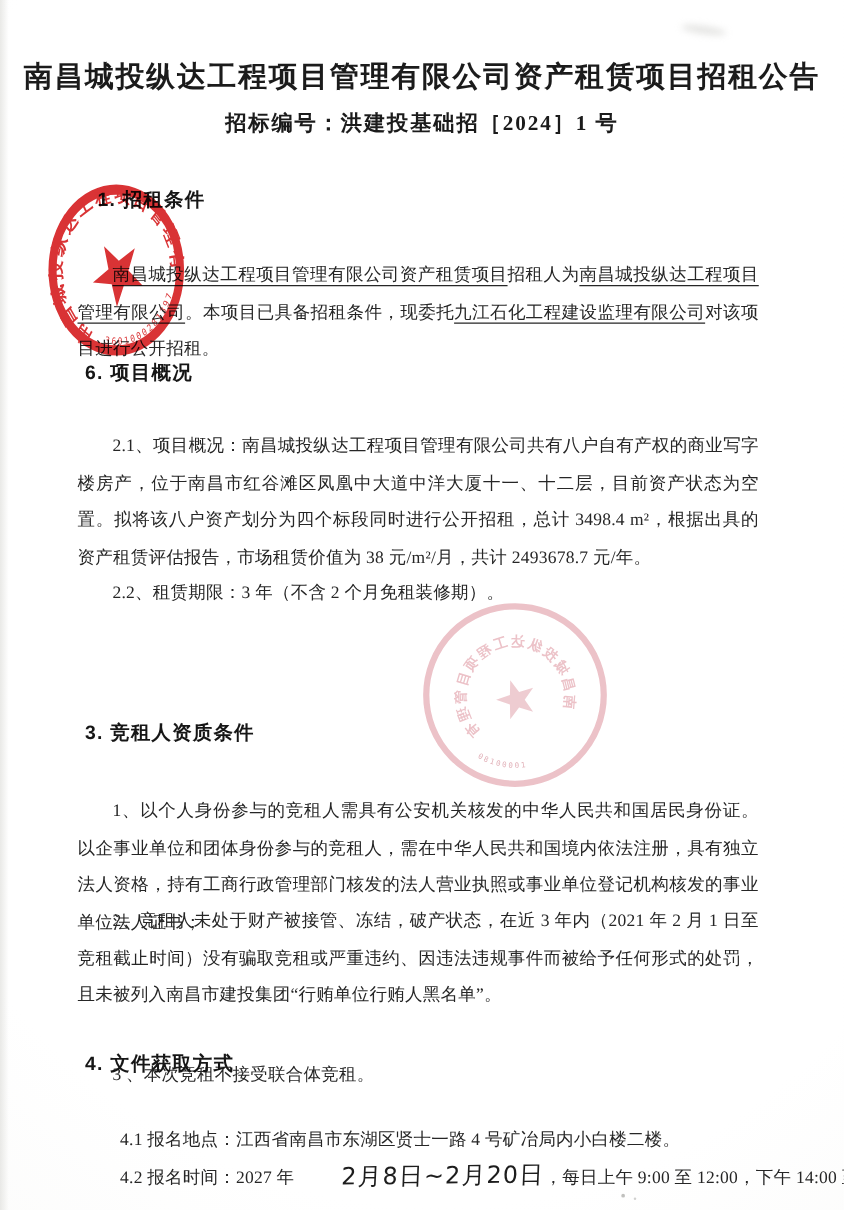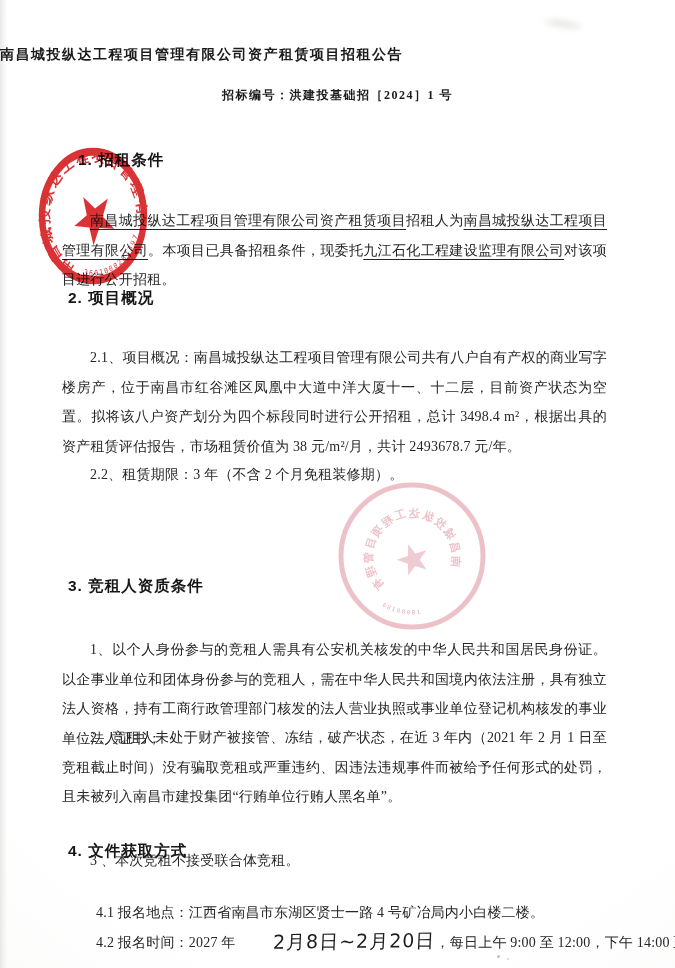--- a/index.html
+++ b/index.html
@@ -16,26 +16,26 @@
   
   .edge-left{position:absolute;left:0;top:0;width:7px;height:100%;
     background:linear-gradient(90deg,#e2e2df,rgba(255,255,255,0));opacity:.75;}
   .smudge-tr{position:absolute;left:545px;top:21px;width:36px;height:6px;
     background:#c7c7c3;border-radius:50%;filter:blur(3px);opacity:.5;transform:rotate(8deg);}
   .speck{position:absolute;background:#8f8f8b;border-radius:50%;filter:blur(.5px);}
   .speck.s1{left:497px;top:955px;width:3px;height:3px;opacity:.55;}
   .speck.s2{left:507px;top:958px;width:2px;height:2px;opacity:.4;}
 
   .doc-title{
-    position:absolute;top:46px;left:0;width:675px;text-align:left;
-    font-size:14px;font-weight:700;letter-spacing:1.5px;color:#1b1b1b;
+    position:absolute;top:46px;left:0;width:675px;text-align:center;
+    font-size:23px;font-weight:700;letter-spacing:1.5px;color:#1b1b1b;
   }
   .doc-subtitle{
     position:absolute;top:87px;left:0;width:675px;text-align:center;
-    font-size:12px;font-weight:700;letter-spacing:1.5px;color:#1b1b1b;
+    font-size:17px;font-weight:700;letter-spacing:1.5px;color:#1b1b1b;
   }
   .sec-h{
     position:absolute;left:68px;
     font-family:"Liberation Sans", sans-serif;
     font-weight:700;font-size:15.5px;color:#161616;letter-spacing:1px;white-space:nowrap;
   }
   .sec-h.h1{left:78px;top:150px;}
   .sec-h.h2{top:288px;}
   .sec-h.h3{top:576px;}
   .sec-h.h4{top:841px;}
@@ -80,21 +80,21 @@
   <div class="speck s1"></div>
   <div class="speck s2"></div>
 
   <div class="doc-title">南昌城投纵达工程项目管理有限公司资产租赁项目招租公告</div>
   <div class="doc-subtitle">招标编号：洪建投基础招［2024］1 号</div>
 
   <div class="sec-h h1">1. 招租条件</div>
 
   <p class="para p1 indent"><span class="uline">南昌城投纵达工程项目管理有限公司资产租赁项目</span><span>招租人为</span><span class="uline">南昌城投纵达工程项目管理有限公司</span><span>。本项目已具备招租条件，现委托</span><span class="uline">九江石化工程建设监理有限公司</span><span>对该项目进行公开招租。</span></p>
 
-  <div class="sec-h h2">2. 项目概况</div>
+  <div class="sec-h h2">6. 项目概况</div>
   <p class="para p21 indent">2.1、项目概况：南昌城投纵达工程项目管理有限公司共有八户自有产权的商业写字楼房产，位于南昌市红谷滩区凤凰中大道中洋大厦十一、十二层，目前资产状态为空置。拟将该八户资产划分为四个标段同时进行公开招租，总计 3498.4 m²，根据出具的资产租赁评估报告，市场租赁价值为 38 元/m²/月，共计 2493678.7 元/年。</p>
   <p class="para p22 indent">2.2、租赁期限：3 年（不含 2 个月免租装修期）。</p>
 
   <div class="sec-h h3">3. 竞租人资质条件</div>
   <p class="para p31 indent">1、以个人身份参与的竞租人需具有公安机关核发的中华人民共和国居民身份证。以企事业单位和团体身份参与的竞租人，需在中华人民共和国境内依法注册，具有独立法人资格，持有工商行政管理部门核发的法人营业执照或事业单位登记机构核发的事业单位法人证书；</p>
   <p class="para p32 indent">2、竞租人未处于财产被接管、冻结，破产状态，在近 3 年内（2021 年 2 月 1 日至竞租截止时间）没有骗取竞租或严重违约、因违法违规事件而被给予任何形式的处罚，且未被列入南昌市建投集团“行贿单位行贿人黑名单”。</p>
   <p class="para p33 indent">3 、本次竞租不接受联合体竞租。</p>
 
   <div class="sec-h h4">4. 文件获取方式</div>
   <p class="para p41 indent-lg">4.1  报名地点：江西省南昌市东湖区贤士一路 4 号矿冶局内小白楼二楼。</p>

